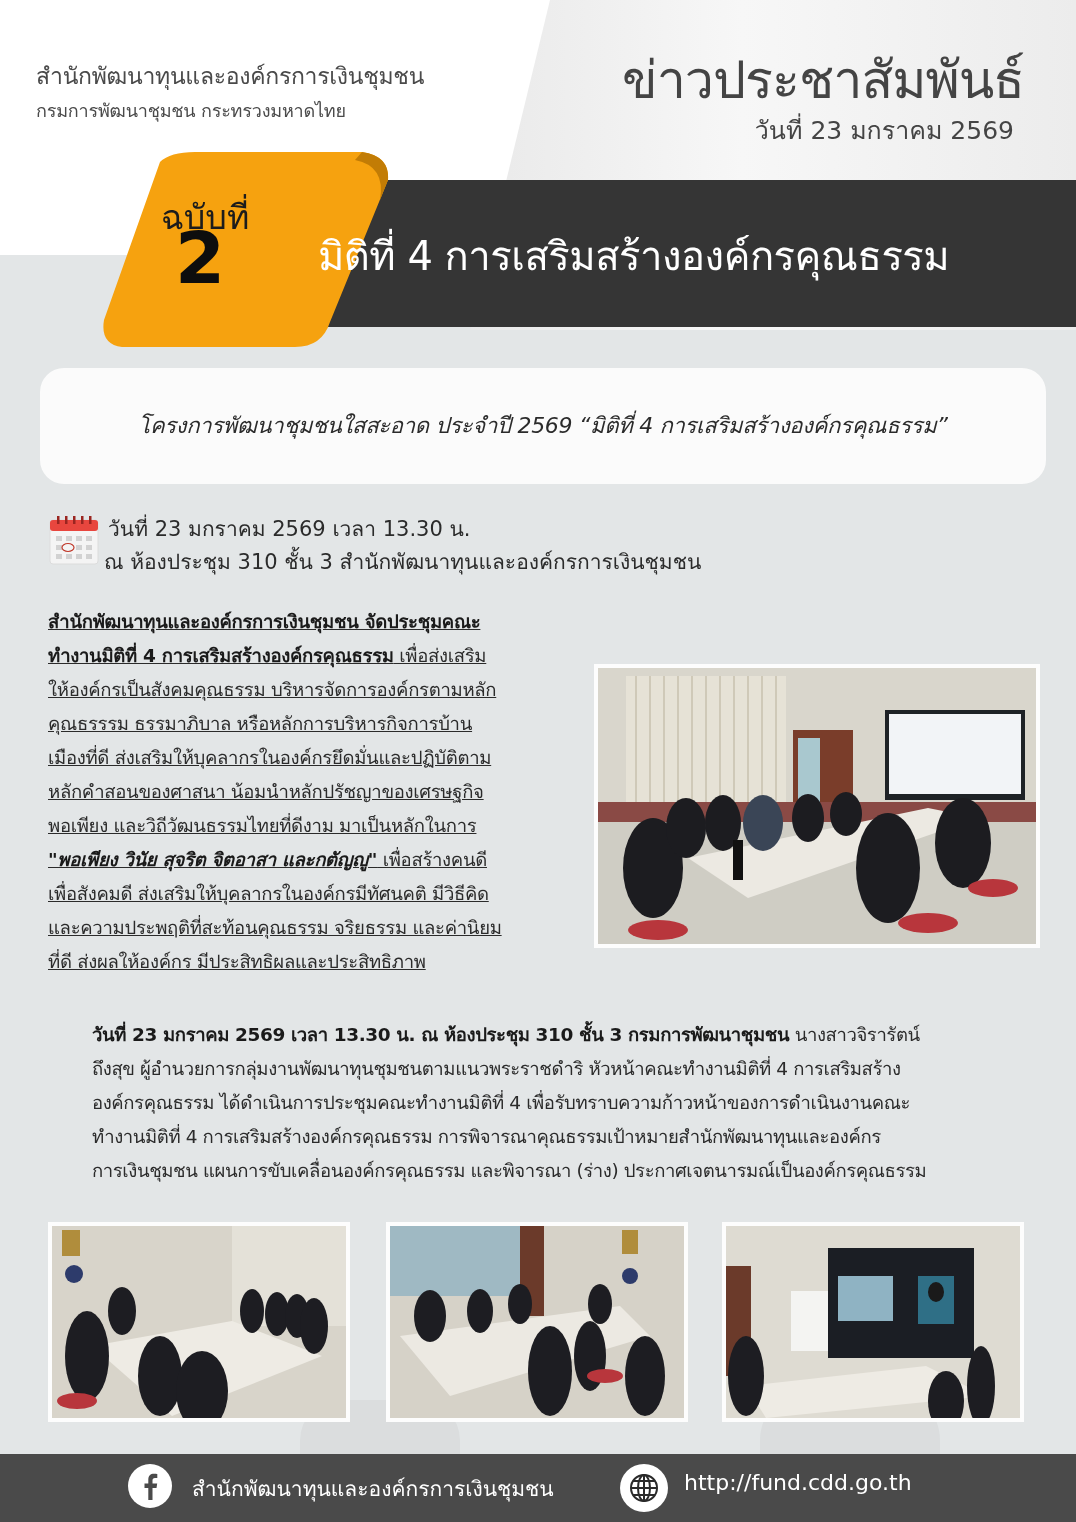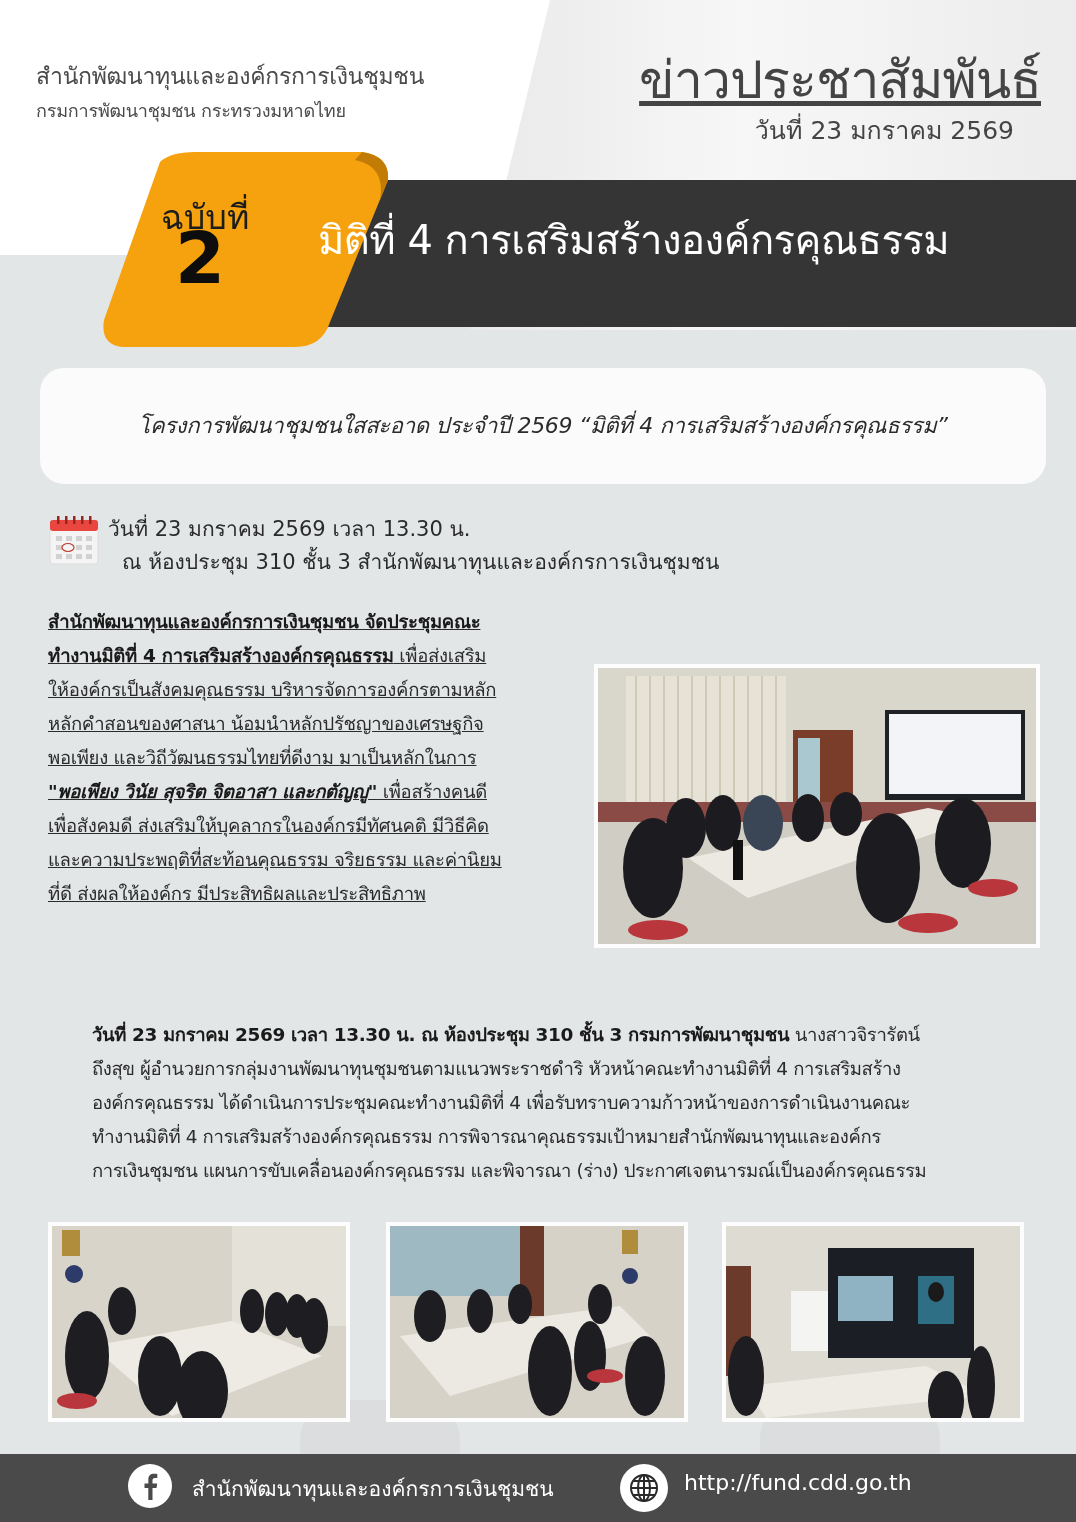--- a/index.html
+++ b/index.html
@@ -22,33 +22,33 @@
   }
   .org-name {
     position: absolute; left: 36px; top: 58px; font-size: 23px; color: #4a4a4a;
     letter-spacing: -0.3px;
   }
   .dept-name {
     position: absolute; left: 36px; top: 96px; font-size: 18px; color: #4a4a4a;
     letter-spacing: -0.2px;
   }
   .news-title {
-    position: absolute; right: 35px; top: 38px; font-size: 52px; color: #444;
-    letter-spacing: -1px; font-weight: normal; text-decoration: underline;
+    position: absolute; right: 52px; top: 38px; font-size: 52px; color: #444;
+    letter-spacing: -1px; font-weight: normal;
   }
   .news-date {
     position: absolute; right: 62px; top: 110px; font-size: 25px; color: #444;
   }
   
   .banner {
     position: absolute; left: 260px; top: 180px; width: 816px; height: 147px;
     background: #353535;
   }
   .banner-title {
-    position: absolute; left: 318px; top: 208px; font-size: 40px; color: #ffffff;
+    position: absolute; left: 318px; top: 224px; font-size: 40px; color: #ffffff;
     letter-spacing: -0.5px; white-space: nowrap; text-align: right;
   }
   .issue-tab {
     position: absolute; left: 100px; top: 152px; width: 290px; height: 195px;
   }
   .issue-tab svg { position: absolute; left: 0; top: 0; }
   .issue-label {
     position: absolute; left: 150px; top: 190px; font-size: 34px; color: #1c1c1c;
     width: 110px; text-align: center;
   }
@@ -62,21 +62,21 @@
     background: #fbfbfb; border-radius: 24px;
     display: flex; flex-direction: column; align-items: center; justify-content: center;
   }
   .headline-box .line {
     font-style: italic; font-size: 22px; color: #2b2b2b; line-height: 36px;
     letter-spacing: -0.3px; white-space: nowrap;
   }
   
   .cal-icon { position: absolute; left: 48px; top: 514px; width: 52px; height: 52px; }
   .event-line1 { position: absolute; left: 108px; top: 512px; font-size: 21px; color: #2b2b2b; }
-  .event-line2 { position: absolute; left: 122px; top: 545px; font-size: 21px; color: #2b2b2b; }
+  .event-line2 { position: absolute; left: 104px; top: 545px; font-size: 21px; color: #2b2b2b; }
   
   .para1 {
     position: absolute; left: 48px; top: 605px; width: 540px;
     font-size: 18.5px; line-height: 34px; color: #2b2b2b; letter-spacing: -0.3px;
   }
   .para1 .ln { display: block; white-space: nowrap; text-decoration: underline; }
   .para1 b, .para2 b { font-weight: bold; color: #1a1a1a; }
   .para1 i.bi { font-weight: bold; font-style: italic; color: #1a1a1a; }
   .main-photo {
     position: absolute; left: 594px; top: 664px; width: 446px; height: 284px;
@@ -170,20 +170,22 @@
     <ellipse cx="20" cy="33.5" rx="6" ry="4" fill="none" stroke="#c0392b" stroke-width="1.2"></ellipse>
   </svg>
 </div>
 <div class="event-line1">วันที่ 23 มกราคม 2569 เวลา 13.30 น.</div>
 <div class="event-line2">ณ ห้องประชุม 310 ชั้น 3 สำนักพัฒนาทุนและองค์กรการเงินชุมชน</div>
 
 <div class="para1">
   <span class="ln"><b>สำนักพัฒนาทุนและองค์กรการเงินชุมชน จัดประชุมคณะ</b></span>
   <span class="ln"><b>ทำงานมิติที่ 4 การเสริมสร้างองค์กรคุณธรรม</b><span> เพื่อส่งเสริม</span></span>
   <span class="ln">ให้องค์กรเป็นสังคมคุณธรรม บริหารจัดการองค์กรตามหลัก</span>
+  <span class="ln">คุณธรรรม ธรรมาภิบาล หรือหลักการบริหารกิจการบ้าน</span>
+  <span class="ln">เมืองที่ดี ส่งเสริมให้บุคลากรในองค์กรยึดมั่นและปฏิบัติตาม</span>
   <span class="ln">หลักคำสอนของศาสนา น้อมนำหลักปรัชญาของเศรษฐกิจ</span>
   <span class="ln">พอเพียง และวิถีวัฒนธรรมไทยที่ดีงาม มาเป็นหลักในการ</span>
   <span class="ln"><i class="bi">"พอเพียง วินัย สุจริต จิตอาสา และกตัญญู"</i><span> เพื่อสร้างคนดี</span></span>
   <span class="ln">เพื่อสังคมดี ส่งเสริมให้บุคลากรในองค์กรมีทัศนคติ มีวิธีคิด</span>
   <span class="ln">และความประพฤติที่สะท้อนคุณธรรม จริยธรรม และค่านิยม</span>
   <span class="ln">ที่ดี ส่งผลให้องค์กร มีประสิทธิผลและประสิทธิภาพ</span>
 </div>
 
 <div class="main-photo">
   <div class="photo-frame">

